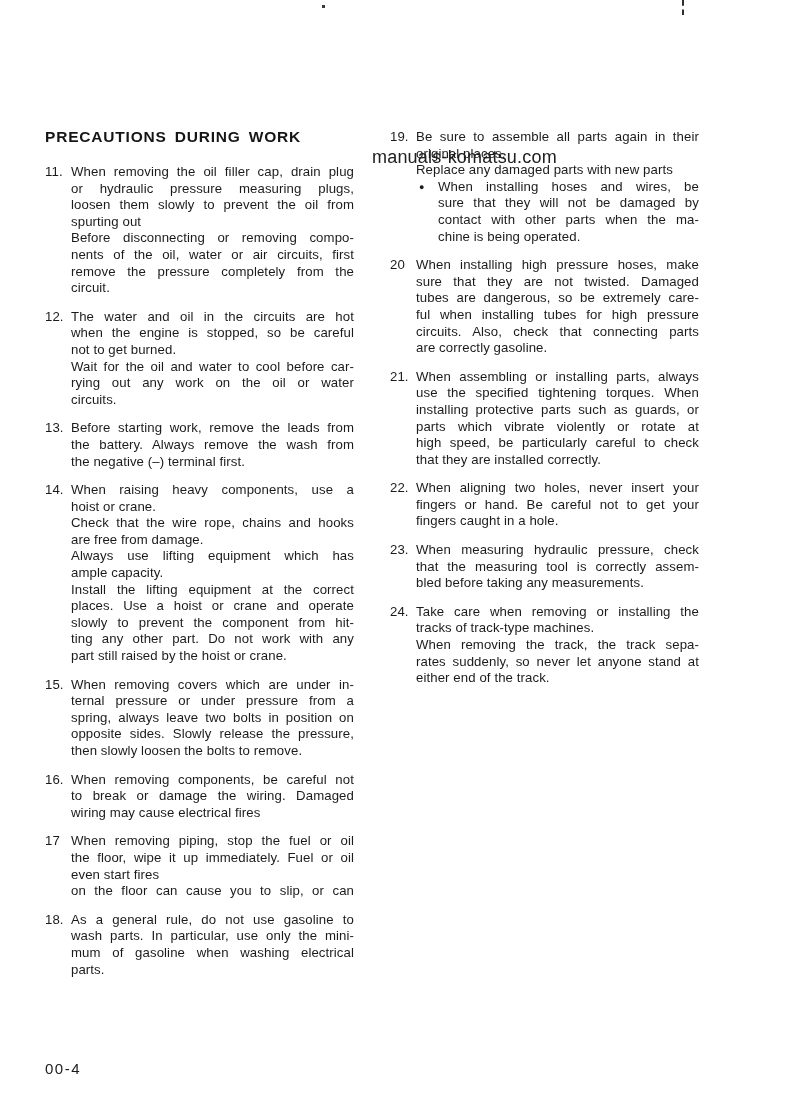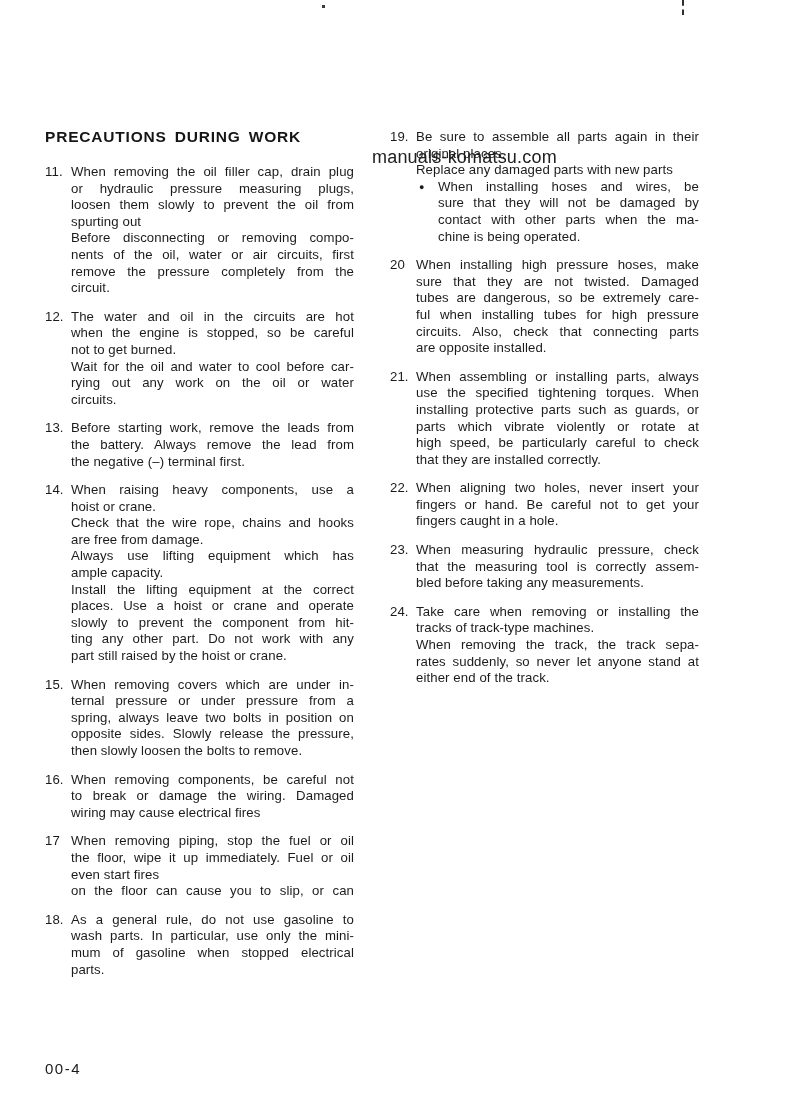--- a/index.html
+++ b/index.html
@@ -98,21 +98,21 @@
         <div class="block">
           <div class="line j">Wait for the oil and water to cool before car-</div>
           <div class="line j">rying out any work on the oil or water</div>
           <div class="line">circuits.</div>
         </div>
       </div>
       <div class="item">
         <span class="num">13.</span>
         <div class="block">
           <div class="line j">Before starting work, remove the leads from</div>
-          <div class="line j">the battery. Always remove the lead from</div>
+          <div class="line j">the battery. Always remove the wash from</div>
           <div class="line">the negative (–) terminal first.</div>
         </div>
       </div>
       <div class="item">
         <span class="num">14.</span>
         <div class="block">
           <div class="line j">When raising heavy components, use a</div>
           <div class="line">hoist or crane.</div>
         </div>
         <div class="block">
@@ -156,21 +156,21 @@
           <div class="line j">the floor, wipe it up immediately. Fuel or oil</div>
           <div class="line">even start fires</div>
           <div class="line j">on the floor can cause you to slip, or can</div>
         </div>
       </div>
       <div class="item">
         <span class="num">18.</span>
         <div class="block">
           <div class="line j">As a general rule, do not use gasoline to</div>
           <div class="line j">wash parts. In particular, use only the mini-</div>
-          <div class="line j">mum of gasoline when stopped electrical</div>
+          <div class="line j">mum of gasoline when washing electrical</div>
           <div class="line">parts.</div>
         </div>
       </div>
     </div>
   <div class="col col-right" id="col-right">
       <div class="item">
         <span class="num">19.</span>
         <div class="block">
           <div class="line j">Be sure to assemble all parts again in their</div>
           <div class="line">original places.</div>
@@ -187,21 +187,21 @@
         </div>
       </div>
       <div class="item">
         <span class="num">20</span>
         <div class="block">
           <div class="line j">When installing high pressure hoses, make</div>
           <div class="line j">sure that they are not twisted. Damaged</div>
           <div class="line j">tubes are dangerous, so be extremely care-</div>
           <div class="line j">ful when installing tubes for high pressure</div>
           <div class="line j">circuits. Also, check that connecting parts</div>
-          <div class="line">are opposite installed.</div>
+          <div class="line">are correctly gasoline.</div>
         </div>
       </div>
       <div class="item">
         <span class="num">21.</span>
         <div class="block">
           <div class="line j">When assembling or installing parts, always</div>
           <div class="line j">use the specified tightening torques. When</div>
           <div class="line j">installing protective parts such as guards, or</div>
           <div class="line j">parts which vibrate violently or rotate at</div>
           <div class="line j">high speed, be particularly careful to check</div>

